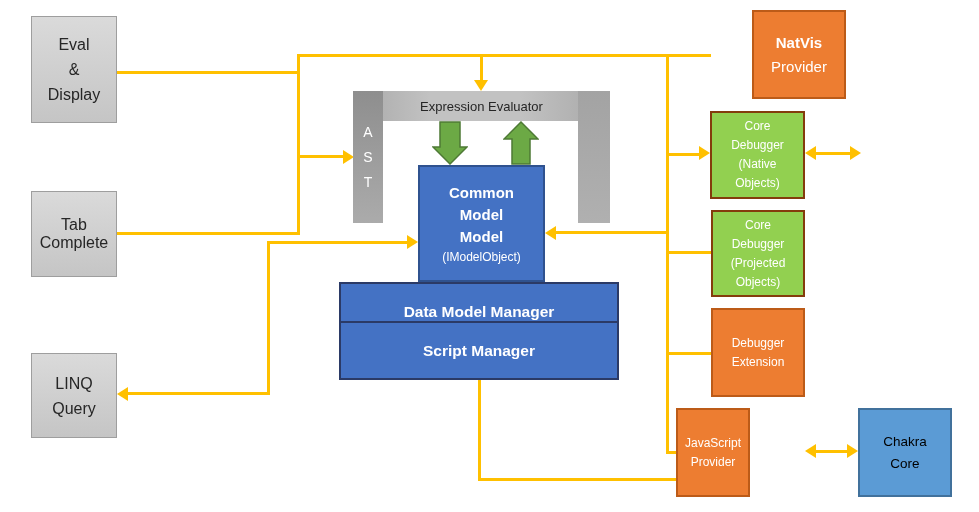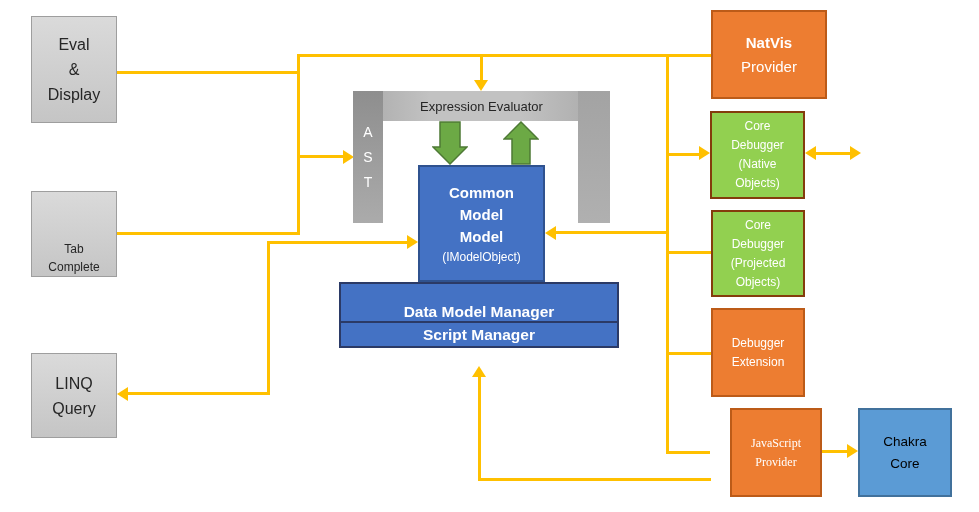--- a/index.html
+++ b/index.html
@@ -17,21 +17,21 @@
   .lightblue{background:#5B9BD5;border:2px solid #41719C;color:#000000;}
   .pillar{position:absolute;z-index:2;}
   .hline{position:absolute;height:3px;background:#FFC000;z-index:1;}
   .vline{position:absolute;width:3px;background:#FFC000;z-index:1;}
   .arr{position:absolute;width:0;height:0;z-index:2;}
   .arr-r{border-top:7px solid transparent;border-bottom:7px solid transparent;border-left:11px solid #FFC000;}
   .arr-l{border-top:7px solid transparent;border-bottom:7px solid transparent;border-right:11px solid #FFC000;}
   .arr-d{border-left:7px solid transparent;border-right:7px solid transparent;border-top:11px solid #FFC000;}
   .arr-u{border-left:7px solid transparent;border-right:7px solid transparent;border-bottom:11px solid #FFC000;}
   .t16{font-size:16px;line-height:25px;}
-  .t12{font-size:12px;line-height:18px;justify-content:flex-end;}
+  .t12{font-size:16px;line-height:18px;}
   .t12g{font-size:12px;line-height:19px;}
   .t13{font-size:13.5px;line-height:22px;}
   .ee-label{font-size:13px;color:#262626;z-index:4;position:relative;}
   .ast-letter{font-size:14px;line-height:25px;color:#ffffff;}
   .com-line{font-size:15px;font-weight:bold;line-height:22px;}
   .com-sub{font-size:12px;line-height:18px;}
   .bar-label{font-size:15.5px;font-weight:bold;}
   .nv1{font-size:15px;font-weight:bold;line-height:24px;}
   .nv2{font-size:15px;line-height:24px;}
   svg{position:absolute;z-index:2;}
@@ -115,45 +115,45 @@
 
   <div class="box bluebox" style="left:418px;top:165px;width:127px;height:117px;z-index:4;">
     <span class="com-line">Common</span>
     <span class="com-line">Model</span>
     <span class="com-line">Model</span>
     <span class="com-sub">(IModelObject)</span>
   </div>
   <div class="box navybar" style="left:339px;top:282px;width:280px;height:41px;justify-content:flex-end;">
     <span class="bar-label">Data Model Manager</span>
   </div>
-  <div class="box navybar" style="left:339px;top:321px;width:280px;height:27px;">
+  <div class="box navybar" style="left:339px;top:321px;width:280px;height:59px;">
     <span class="bar-label">Script Manager</span>
   </div>
 
-  <div class="box orange" style="left:711px;top:10px;width:116px;height:89px;">
+  <div class="box orange" style="left:752px;top:10px;width:94px;height:89px;">
     <span class="nv1">NatVis</span>
     <span class="nv2">Provider</span>
   </div>
   <div class="box greenbox t12g" style="left:710px;top:111px;width:95px;height:88px;">
     <span>Core</span>
     <span>Debugger</span>
     <span>(Native</span>
     <span>Objects)</span>
   </div>
   <div class="box greenbox t12g" style="left:711px;top:210px;width:94px;height:87px;">
     <span>Core</span>
     <span>Debugger</span>
     <span>(Projected</span>
     <span>Objects)</span>
   </div>
   <div class="box orange t12g" style="left:711px;top:308px;width:94px;height:89px;">
     <span>Debugger</span>
     <span>Extension</span>
   </div>
-  <div class="box orange t12g" style="left:730px;top:408px;width:92px;height:89px;font-family:Liberation Serif, serif;">
+  <div class="box orange t12g" style="left:676px;top:408px;width:74px;height:89px;">
     <span>JavaScript</span>
     <span>Provider</span>
   </div>
 
   <div class="box lightblue t13" style="left:858px;top:408px;width:94px;height:89px;">
     <span>Chakra</span>
     <span>Core</span>
   </div>
 
 </div>

